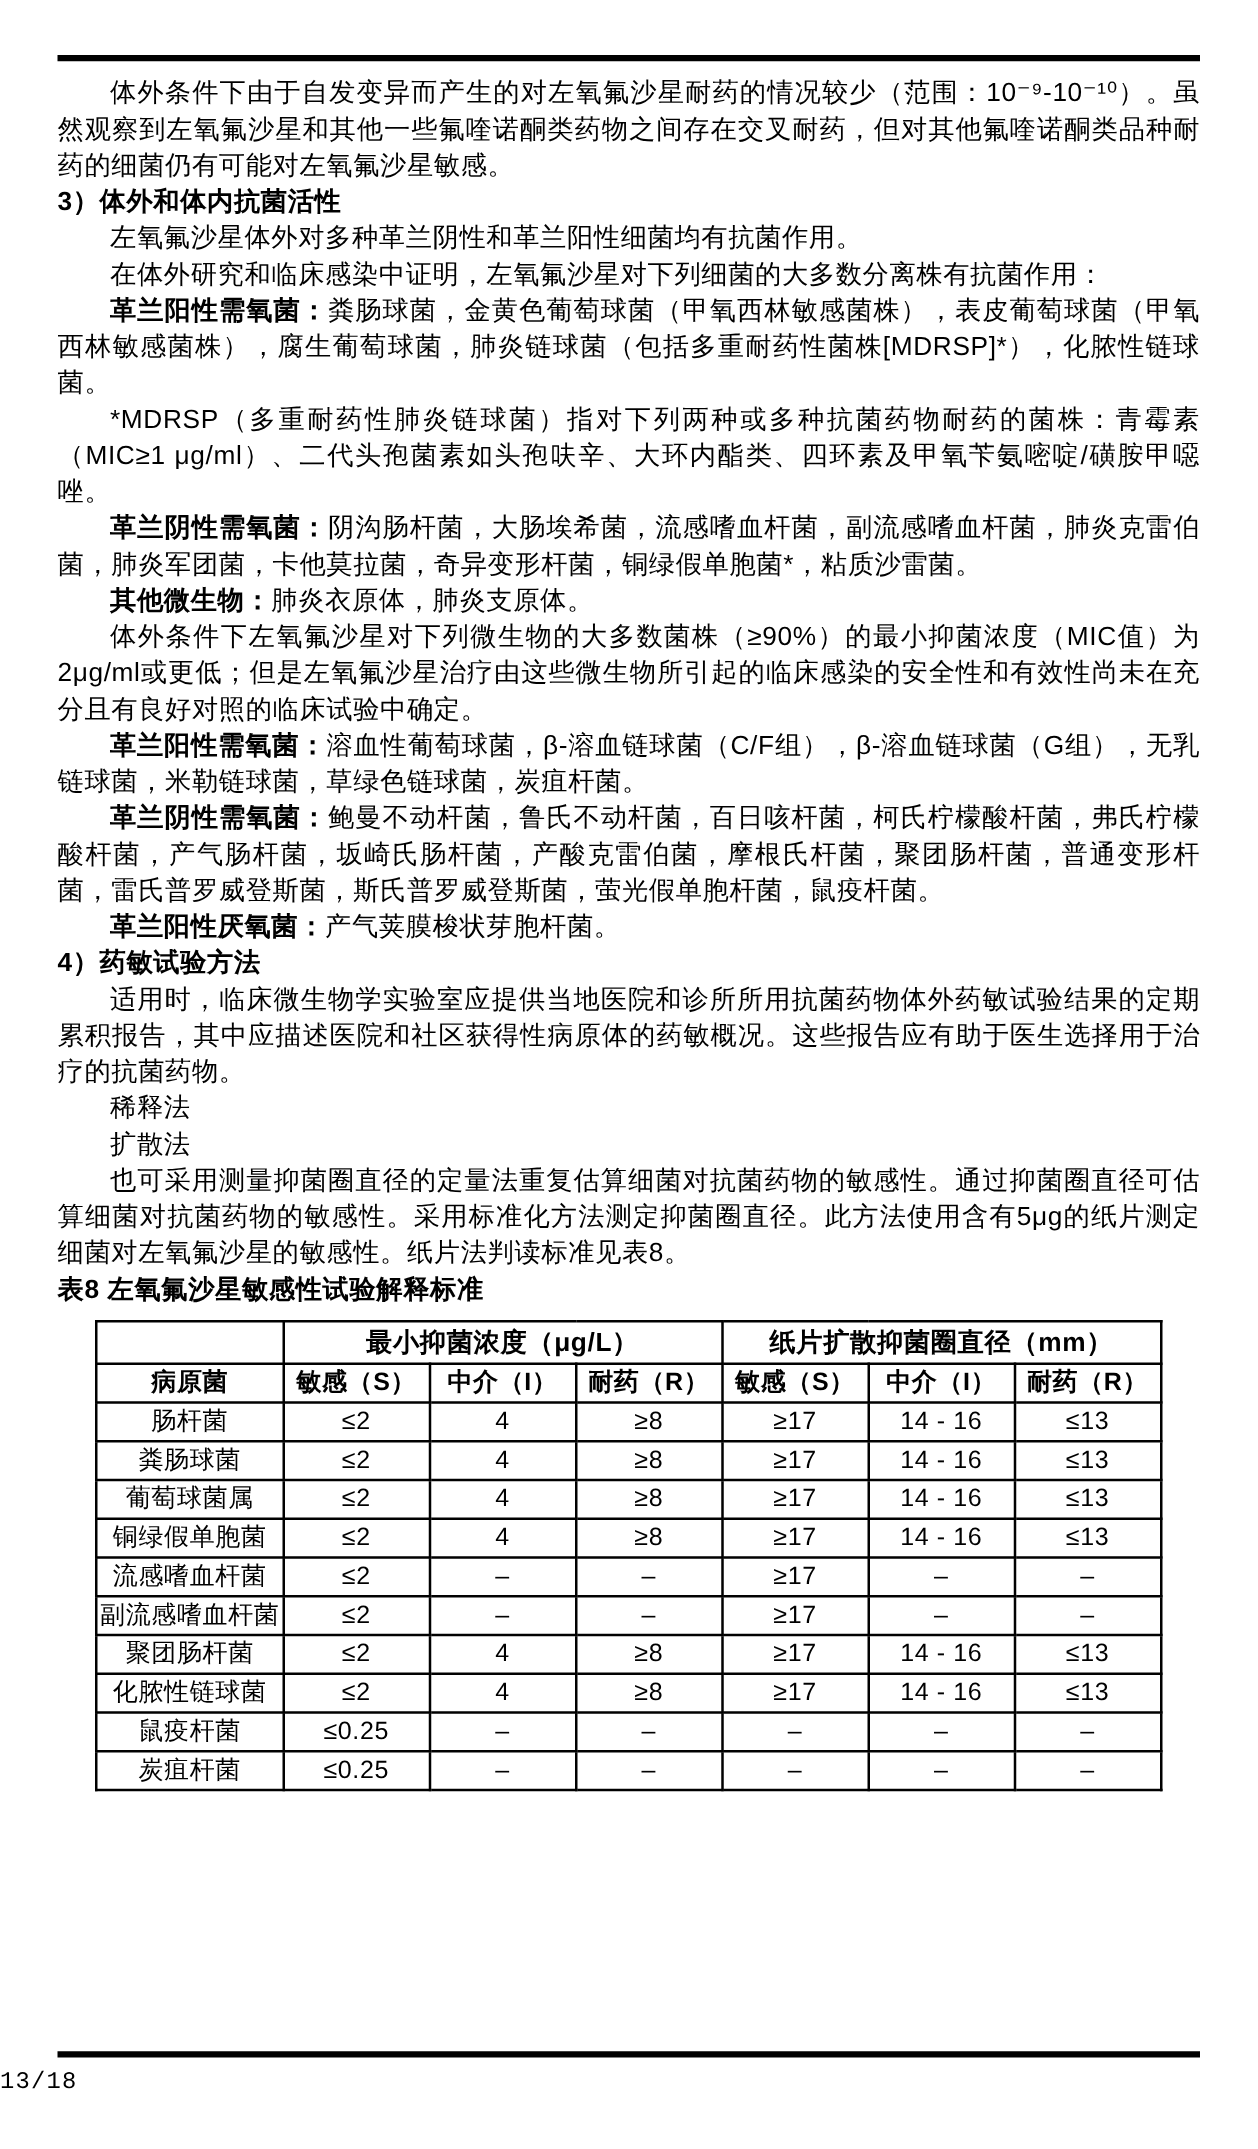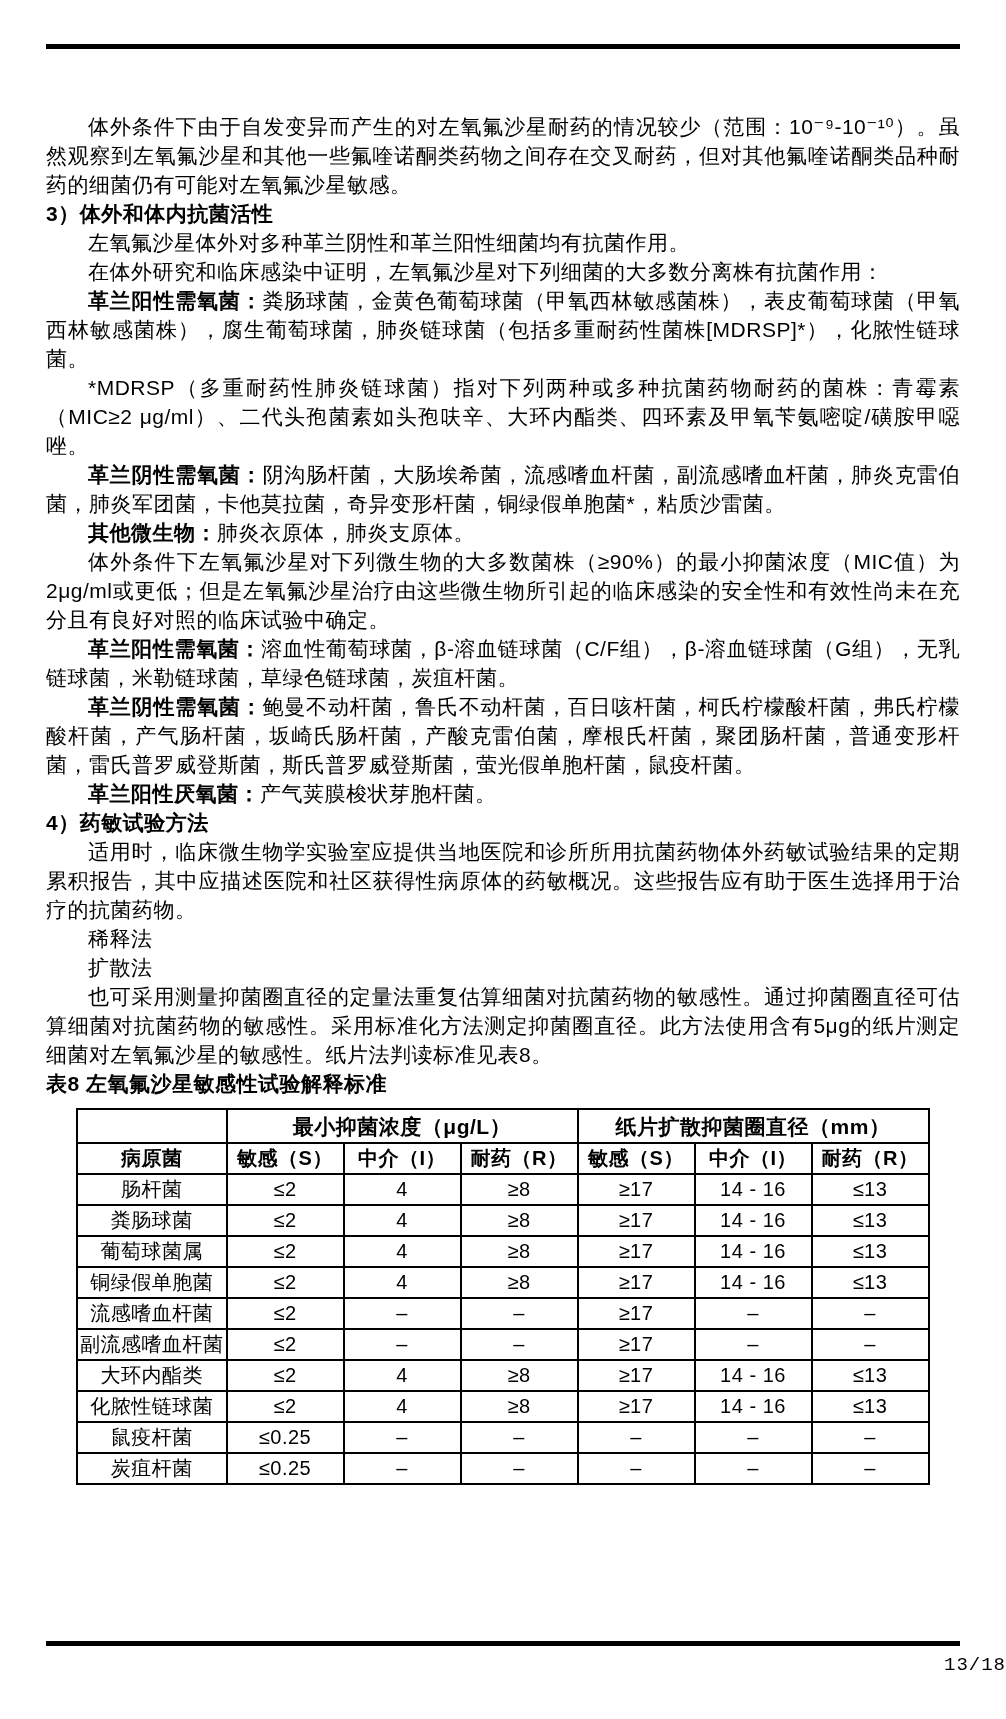--- a/index.html
+++ b/index.html
@@ -11,21 +11,21 @@
     color:#000;
     font-family:"Liberation Sans","DejaVu Sans",sans-serif;
     box-sizing:border-box;
     padding:0 46px;
     overflow:hidden;
   }
   .top-rule{
     position:absolute;left:46px;right:46px;top:44px;height:5px;background:#000;
   }
   .content{
-    padding-top:112px;
+    padding-top:60px;
     font-size:21px;
     line-height:29px;
     text-align:justify;
     letter-spacing:0.5px;
   }
   .content p{margin:0;}
   .indent{text-indent:2em;}
   .heading{font-weight:bold;text-indent:0;}
   .subheading{font-weight:normal;text-indent:2em;}
   .lead{font-weight:bold;}
@@ -53,37 +53,37 @@
   }
   table.sens th{font-weight:bold;}
   table.sens tr.group-row th{height:32px;font-size:21px;}
   .col-name{width:148px;}
   .col-val{width:117px;}
   .bottom-rule{
     position:absolute;left:46px;right:46px;top:1641px;height:5px;background:#000;
   }
   .page-number{
     position:absolute;top:1654px;left:0;width:100%;
-    text-align:right;font-size:19px;letter-spacing:1px;
+    text-align:left;font-size:19px;letter-spacing:1px;
     font-family:"Liberation Mono","DejaVu Sans Mono",monospace;
   }
 </style>
 </head>
 <body>
 
 <div id="page">
   <div class="top-rule"></div>
 
   <div class="content">
     <p class="indent">体外条件下由于自发变异而产生的对左氧氟沙星耐药的情况较少（范围：10⁻⁹-10⁻¹⁰）。虽然观察到左氧氟沙星和其他一些氟喹诺酮类药物之间存在交叉耐药，但对其他氟喹诺酮类品种耐药的细菌仍有可能对左氧氟沙星敏感。</p>
     <p class="heading">3）体外和体内抗菌活性</p>
     <p class="indent">左氧氟沙星体外对多种革兰阴性和革兰阳性细菌均有抗菌作用。</p>
     <p class="indent">在体外研究和临床感染中证明，左氧氟沙星对下列细菌的大多数分离株有抗菌作用：</p>
     <p class="indent"><span class="lead">革兰阳性需氧菌：</span><span>粪肠球菌，金黄色葡萄球菌（甲氧西林敏感菌株），表皮葡萄球菌（甲氧西林敏感菌株），腐生葡萄球菌，肺炎链球菌（包括多重耐药性菌株[MDRSP]*），化脓性链球菌。</span></p>
-    <p class="indent">*MDRSP（多重耐药性肺炎链球菌）指对下列两种或多种抗菌药物耐药的菌株：青霉素（MIC≥2 μg/ml）、二代头孢菌素如头孢呋辛、大环内酯类、四环素及甲氧苄氨嘧啶/磺胺甲噁唑。</p>
+    <p class="indent">*MDRSP（多重耐药性肺炎链球菌）指对下列两种或多种抗菌药物耐药的菌株：青霉素（MIC≥1 μg/ml）、二代头孢菌素如头孢呋辛、大环内酯类、四环素及甲氧苄氨嘧啶/磺胺甲噁唑。</p>
     <p class="indent"><span class="lead">革兰阴性需氧菌：</span><span>阴沟肠杆菌，大肠埃希菌，流感嗜血杆菌，副流感嗜血杆菌，肺炎克雷伯菌，肺炎军团菌，卡他莫拉菌，奇异变形杆菌，铜绿假单胞菌*，粘质沙雷菌。</span></p>
     <p class="indent"><span class="lead">其他微生物：</span><span>肺炎衣原体，肺炎支原体。</span></p>
     <p class="indent">体外条件下左氧氟沙星对下列微生物的大多数菌株（≥90%）的最小抑菌浓度（MIC值）为2μg/ml或更低；但是左氧氟沙星治疗由这些微生物所引起的临床感染的安全性和有效性尚未在充分且有良好对照的临床试验中确定。</p>
     <p class="indent"><span class="lead">革兰阳性需氧菌：</span><span>溶血性葡萄球菌，β-溶血链球菌（C/F组），β-溶血链球菌（G组），无乳链球菌，米勒链球菌，草绿色链球菌，炭疽杆菌。</span></p>
     <p class="indent"><span class="lead">革兰阴性需氧菌：</span><span>鲍曼不动杆菌，鲁氏不动杆菌，百日咳杆菌，柯氏柠檬酸杆菌，弗氏柠檬酸杆菌，产气肠杆菌，坂崎氏肠杆菌，产酸克雷伯菌，摩根氏杆菌，聚团肠杆菌，普通变形杆菌，雷氏普罗威登斯菌，斯氏普罗威登斯菌，萤光假单胞杆菌，鼠疫杆菌。</span></p>
     <p class="indent"><span class="lead">革兰阳性厌氧菌：</span><span>产气荚膜梭状芽胞杆菌。</span></p>
     <p class="heading">4）药敏试验方法</p>
     <p class="indent">适用时，临床微生物学实验室应提供当地医院和诊所所用抗菌药物体外药敏试验结果的定期累积报告，其中应描述医院和社区获得性病原体的药敏概况。这些报告应有助于医生选择用于治疗的抗菌药物。</p>
     <p class="subheading">稀释法</p>
     <p class="subheading">扩散法</p>
@@ -166,21 +166,21 @@
         <tr>
           <td>副流感嗜血杆菌</td>
           <td>≤2</td>
           <td>–</td>
           <td>–</td>
           <td>≥17</td>
           <td>–</td>
           <td>–</td>
         </tr>
         <tr>
-          <td>大环内酯类</td>
+          <td>聚团肠杆菌</td>
           <td>≤2</td>
           <td>4</td>
           <td>≥8</td>
           <td>≥17</td>
           <td>14 - 16</td>
           <td>≤13</td>
         </tr>
         <tr>
           <td>化脓性链球菌</td>
           <td>≤2</td>

